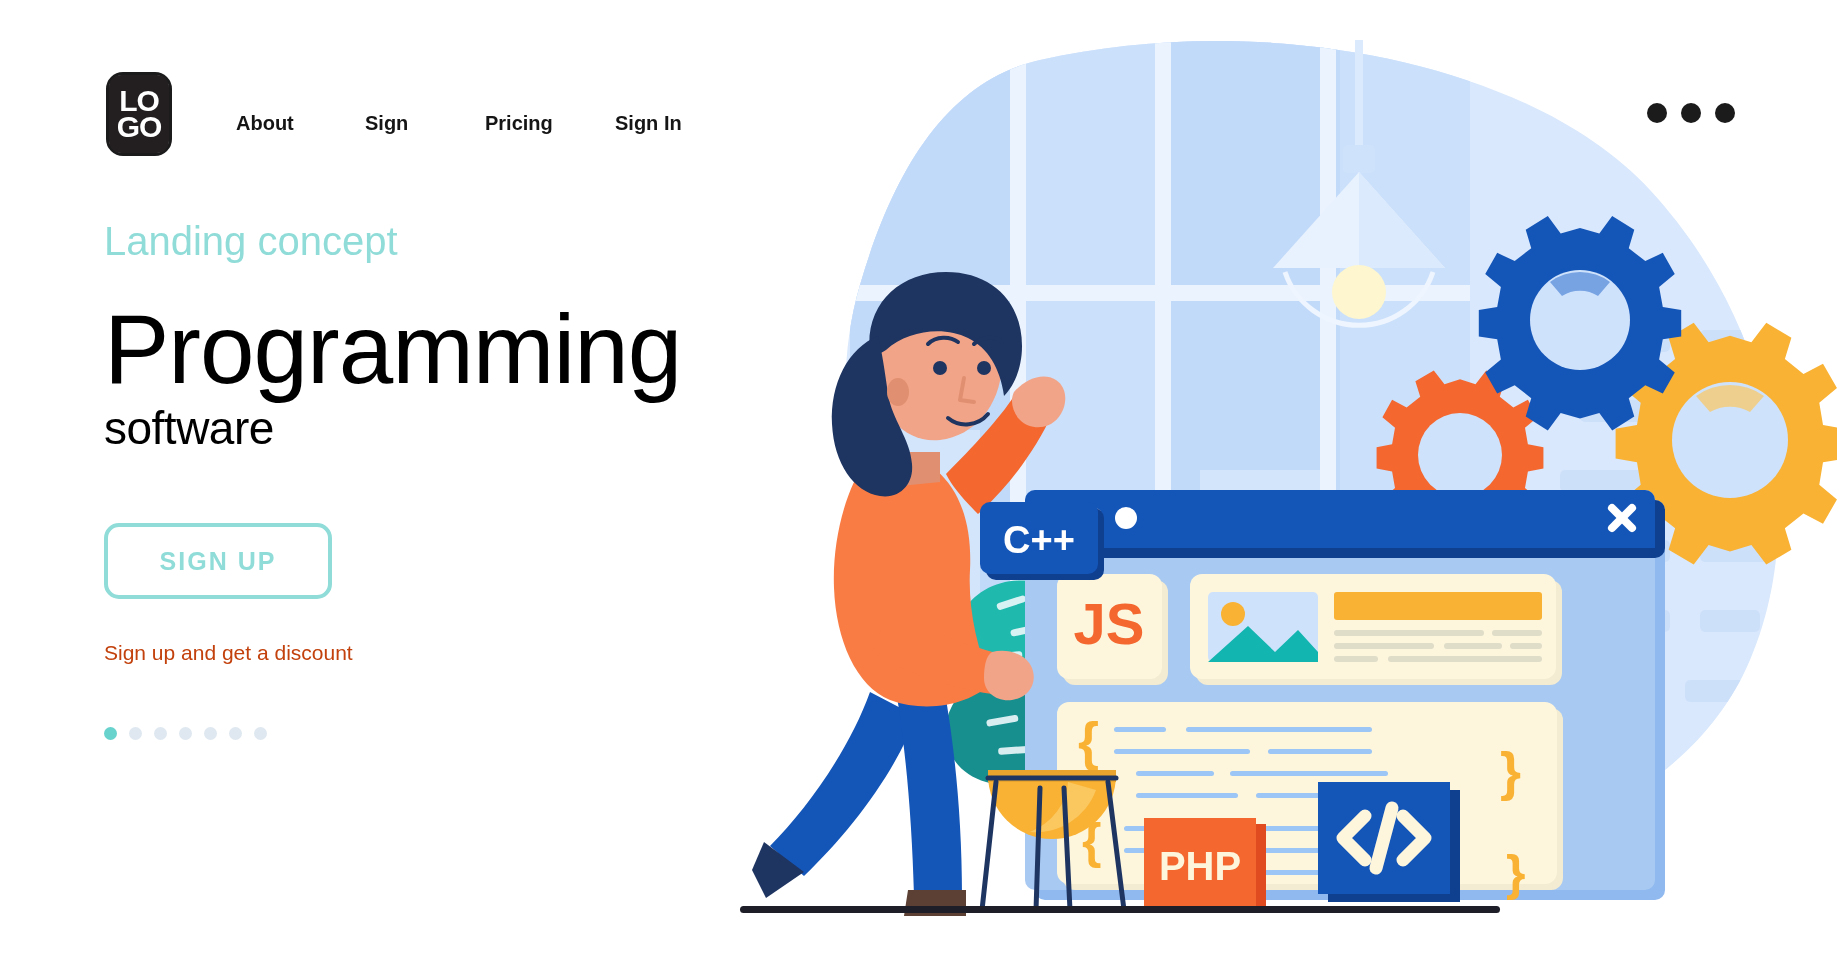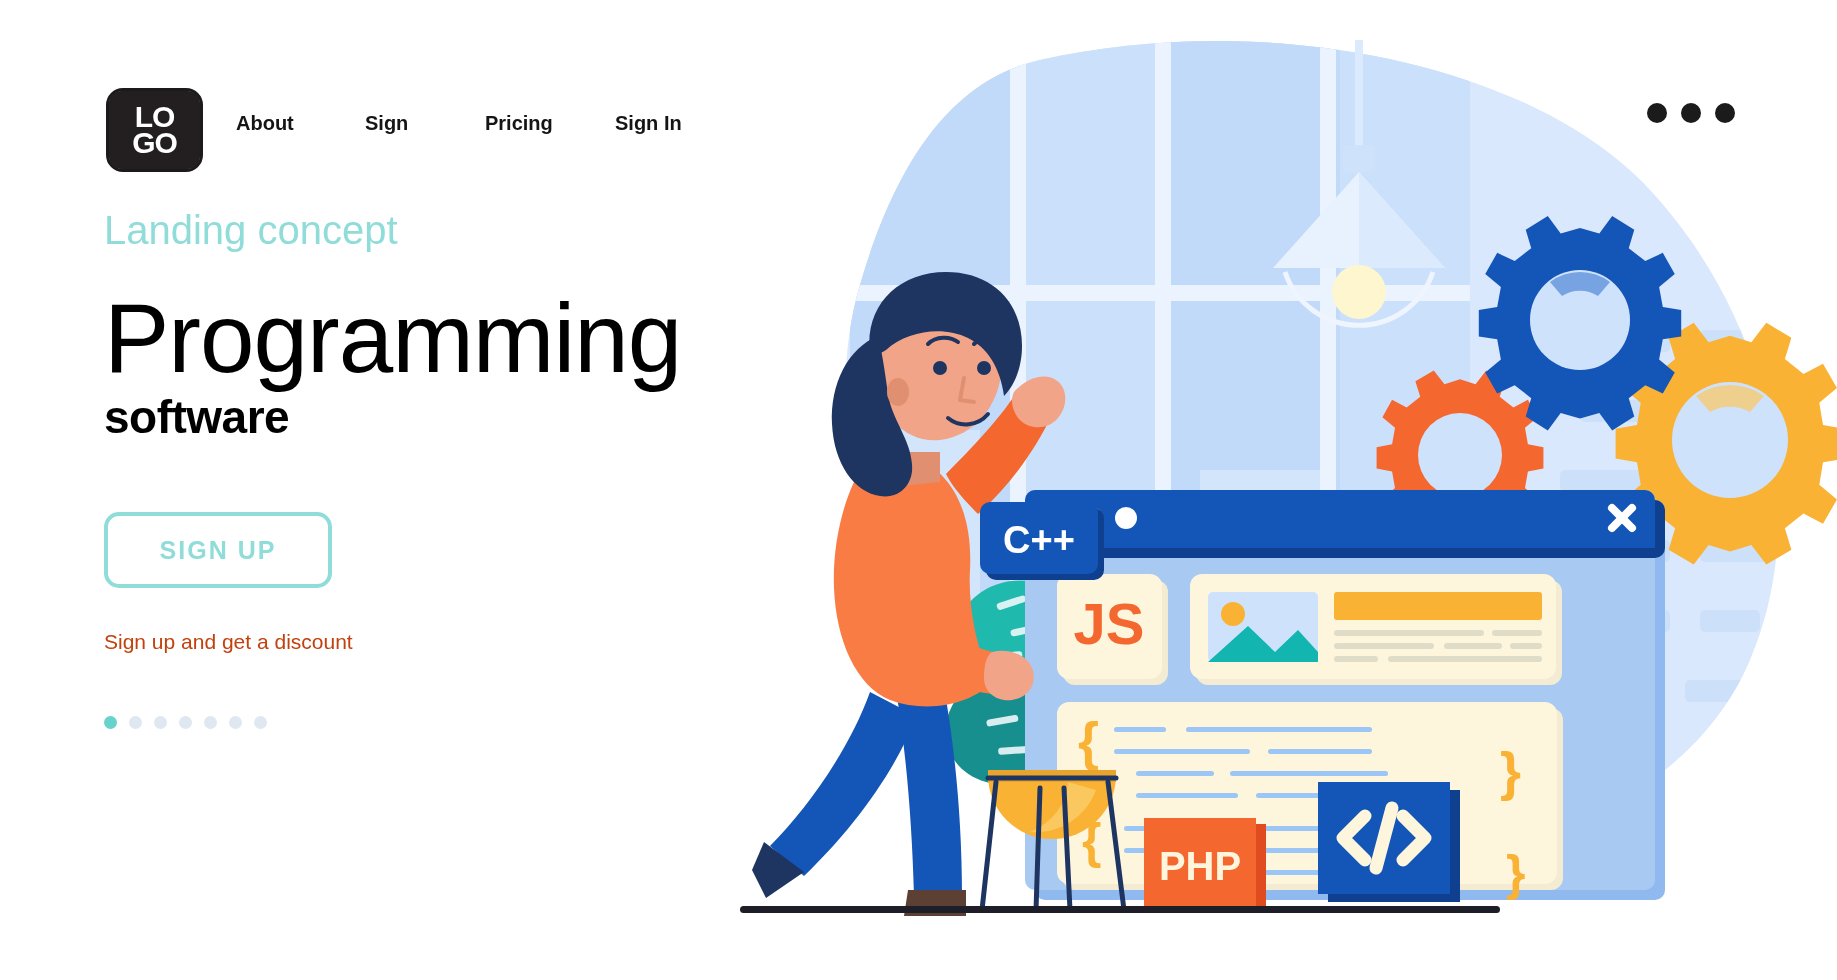--- a/index.html
+++ b/index.html
@@ -11,22 +11,22 @@
     position:relative;
   }
   .page { position:relative; width:1837px; height:980px; overflow:hidden; background:#fff; }
 
   
   .header {
     position:absolute; left:0; top:0; width:1837px; height:200px;
     display:flex; align-items:flex-start;
   }
   .logo-wrap {
-    position:absolute; left:106px; top:88px;
-    width:97px; height:84px;
+    position:absolute; left:106px; top:72px;
+    width:66px; height:84px;
     border:3px solid #1b1b1b; border-radius:17px;
     background:#fff;
   }
   .logo-inner {
     width:100%; height:100%; background:#231f20; border-radius:12px;
     display:flex; flex-direction:column; align-items:center; justify-content:center;
     line-height:0.86;
   }
   .logo-line {
     color:#fff; font-weight:bold; font-size:30px; letter-spacing:-1px;
@@ -46,27 +46,28 @@
     position:absolute; right:102px; top:103px;
     display:flex; gap:14px; align-items:center;
   }
   .kebab span { width:20px; height:20px; border-radius:50%; background:#1b1b1b; display:block; }
 
   
   .hero { position:absolute; left:104px; top:210px; width:700px; }
   .eyebrow {
     font-size:40px; color:#8fdcd8; letter-spacing:0px; line-height:1;
     margin-bottom:42px;
+    margin-top:11px;
   }
   .title {
     font-size:98px; font-weight:normal; color:#000; line-height:0.94;
     letter-spacing:-1px;
   }
   .subtitle {
-    font-size:46px; font-weight:bold; color:#000; line-height:1;
+    font-size:46px; font-weight:normal; color:#000; line-height:1;
     margin-top:10px; letter-spacing:-0.5px;
   }
   .cta {
     margin-top:72px;
     width:228px; height:76px;
     border:4px solid #8fdcd8; border-radius:15px;
     background:transparent;
     color:#8fdcd8; font-size:25px; font-weight:bold; letter-spacing:2px;
     display:flex; align-items:center; justify-content:center;
     cursor:pointer;

